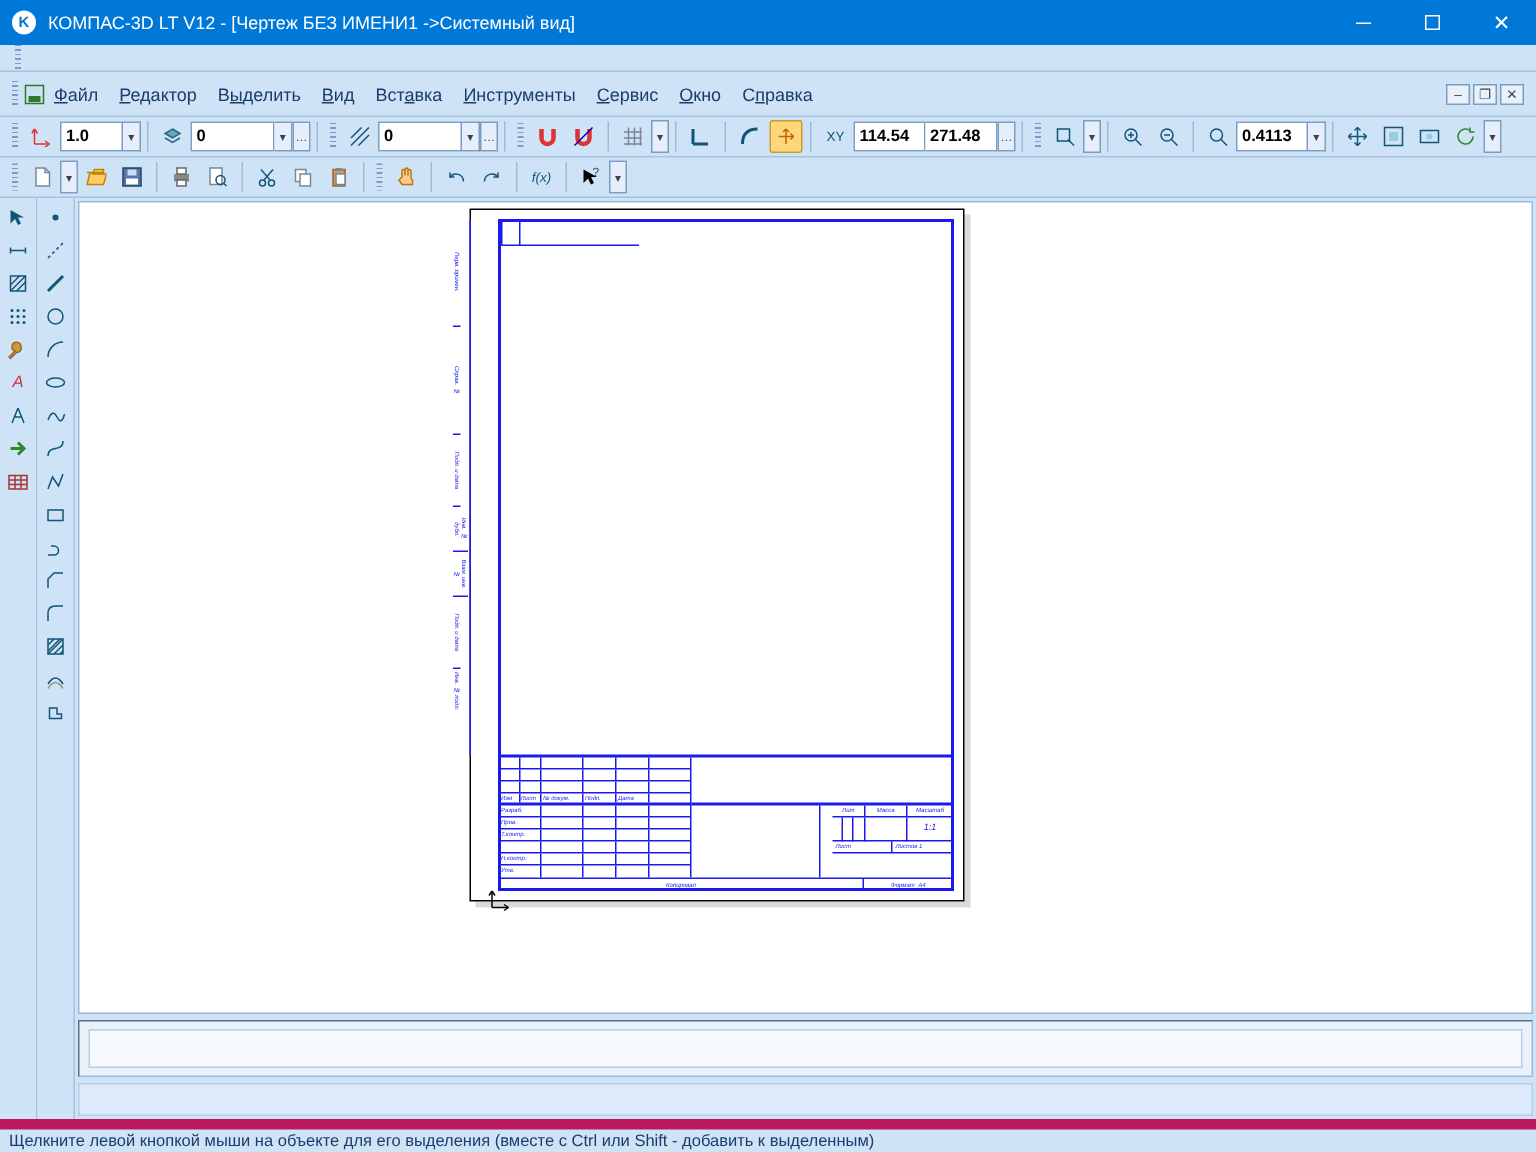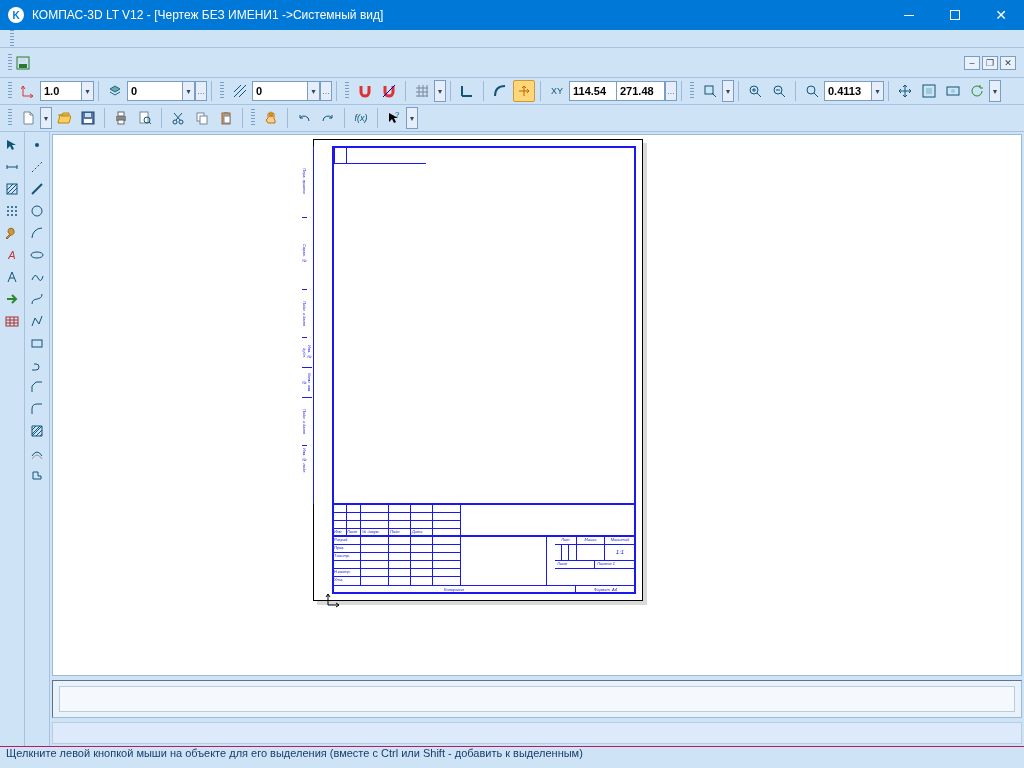--- a/index.html
+++ b/index.html
@@ -45,21 +45,21 @@
 .tb-top .col { position:absolute; top:0; bottom:0; border-left:1px solid #1a1af0; border-bottom:1px solid #1a1af0; }
 .side-strip { position:absolute; left:-12px; top:0; width:12px; border-right:1px solid #1a1af0; }
 .side-seg { border-bottom:1px solid #1a1af0; height:72px; font-size:4px; color:#1a1af0; writing-mode:vertical-rl; text-align:center; padding:2px 0; font-style:italic; }
 .titleblock { position:absolute; left:-1px; right:-1px; bottom:-1px; height:90px; border-top:2px solid #1a1af0; font-size:4px; color:#1a1af0; font-style:italic; }
 .titleblock div { border-color:#1a1af0 !important; }
 
 .panel-bottom { height: 38px; margin: 2px; border: 1px inset #9bb9d9; background: #e9f2fb; display:flex; align-items:center; }
 .panel-bottom .inner { flex:1; height:26px; margin:0 6px; border:1px solid #b8cce2; background:#f5f9fe; }
 
 
-.statusbar { height: 22px; background: #cfe3f7; border-top: 1px solid #be185d; display: flex; font-size: 11px; color: #1a3d6b; padding: 0 6px; }
+.statusbar { height: 22px; background: #cfe3f7; border-top: 7px solid #be185d; display: flex; align-items: center; font-size: 11px; color: #1a3d6b; padding: 0 6px; }
 
 svg { display:block; }
 </style>
 </head>
 <body>
 
 <div class="titlebar">
   <span class="app-icon">K</span>
   <span class="title-text">КОМПАС-3D LT V12 - [Чертеж БЕЗ ИМЕНИ1 -&gt;Системный вид]</span>
   <div class="win-btns">
@@ -80,20 +80,31 @@
 </div>
 
 <div class="menubar-wrap">
   <div class="grip"></div>
   <div class="ico-btn">
     <svg width="14" height="14">
         <rect x="1" y="1" width="12" height="12" fill="none" stroke="#2b7a2b"></rect>
         <rect x="3" y="8" width="8" height="4" fill="#2b7a2b"></rect>
         <rect x="4" y="2" width="6" height="4" fill="#cde"></rect>
       </svg>
+  </div>
+  <div class="menubar">
+    <div class="mitem"><u>Ф</u>айл</div>
+    <div class="mitem"><u>Р</u>едактор</div>
+    <div class="mitem">В<u>ы</u>делить</div>
+    <div class="mitem"><u>В</u>ид</div>
+    <div class="mitem">Вст<u>а</u>вка</div>
+    <div class="mitem"><u>И</u>нструменты</div>
+    <div class="mitem"><u>С</u>ервис</div>
+    <div class="mitem"><u>О</u>кно</div>
+    <div class="mitem">С<u>п</u>равка</div>
   </div>
   <div class="mdi-btns">
     <div class="mdi-btn">–</div>
     <div class="mdi-btn">❐</div>
     <div class="mdi-btn">✕</div>
   </div>
 </div>
 
 <div class="toolbar">
   <div class="grip"></div>

